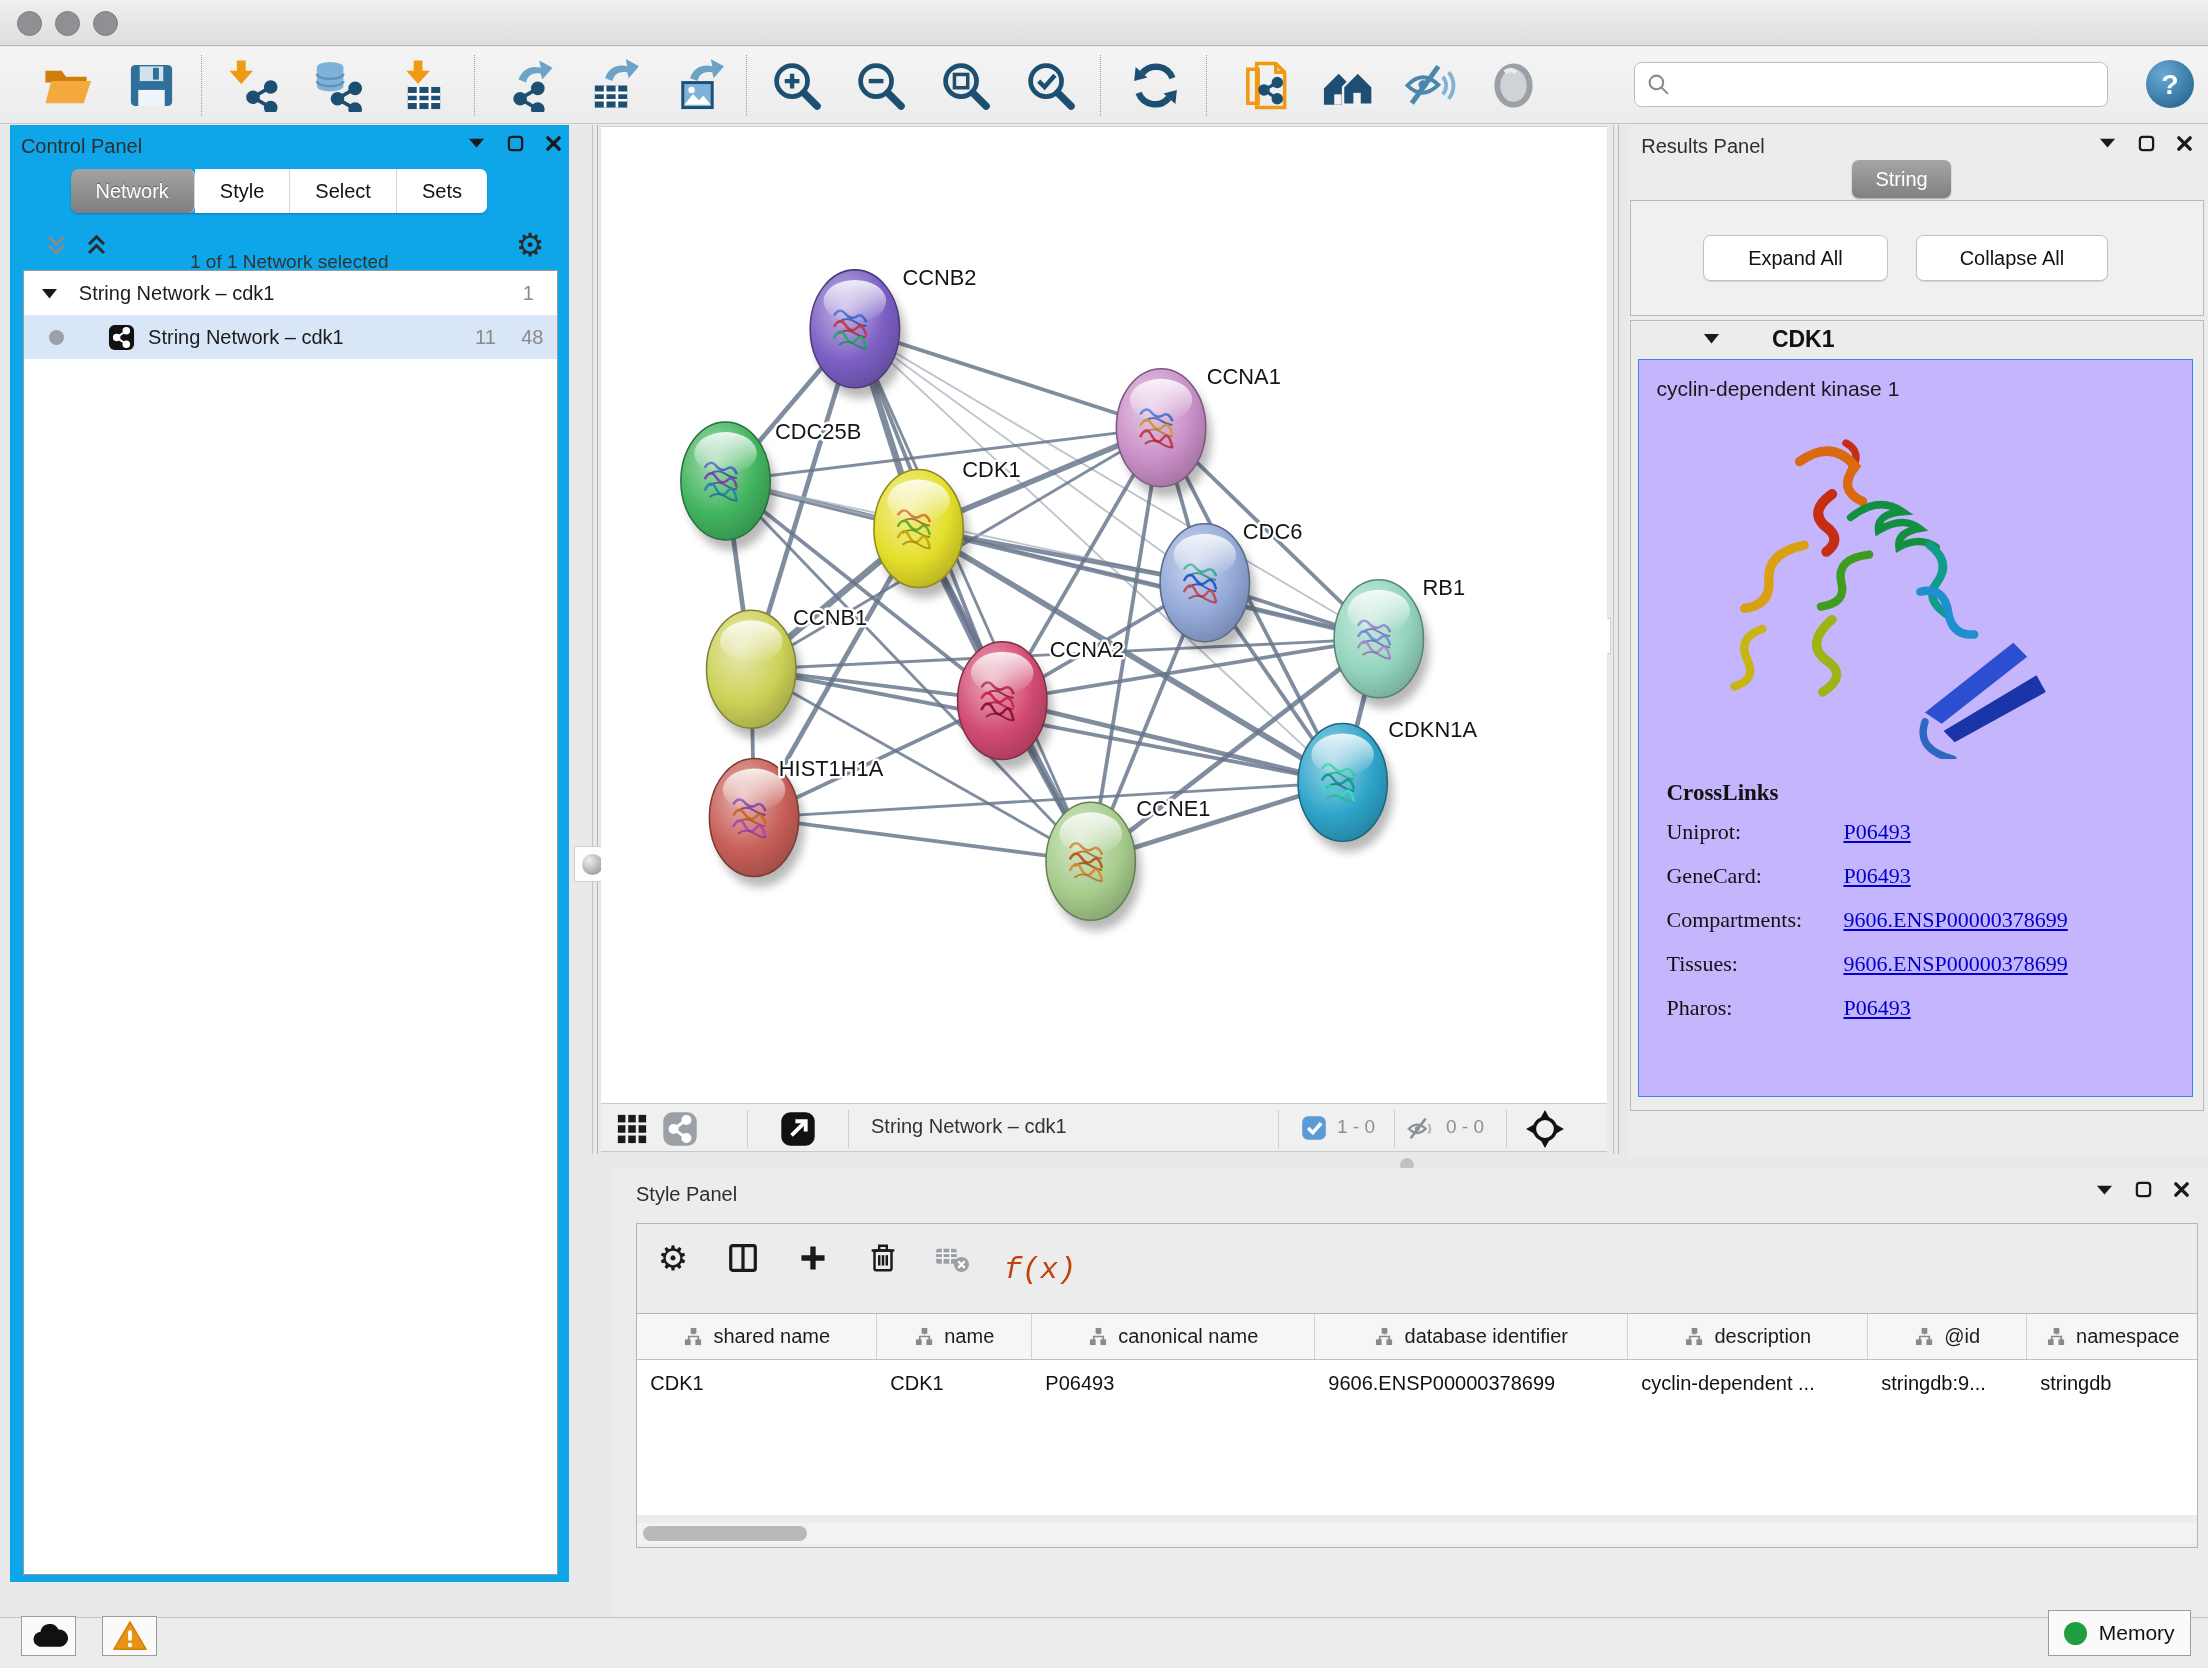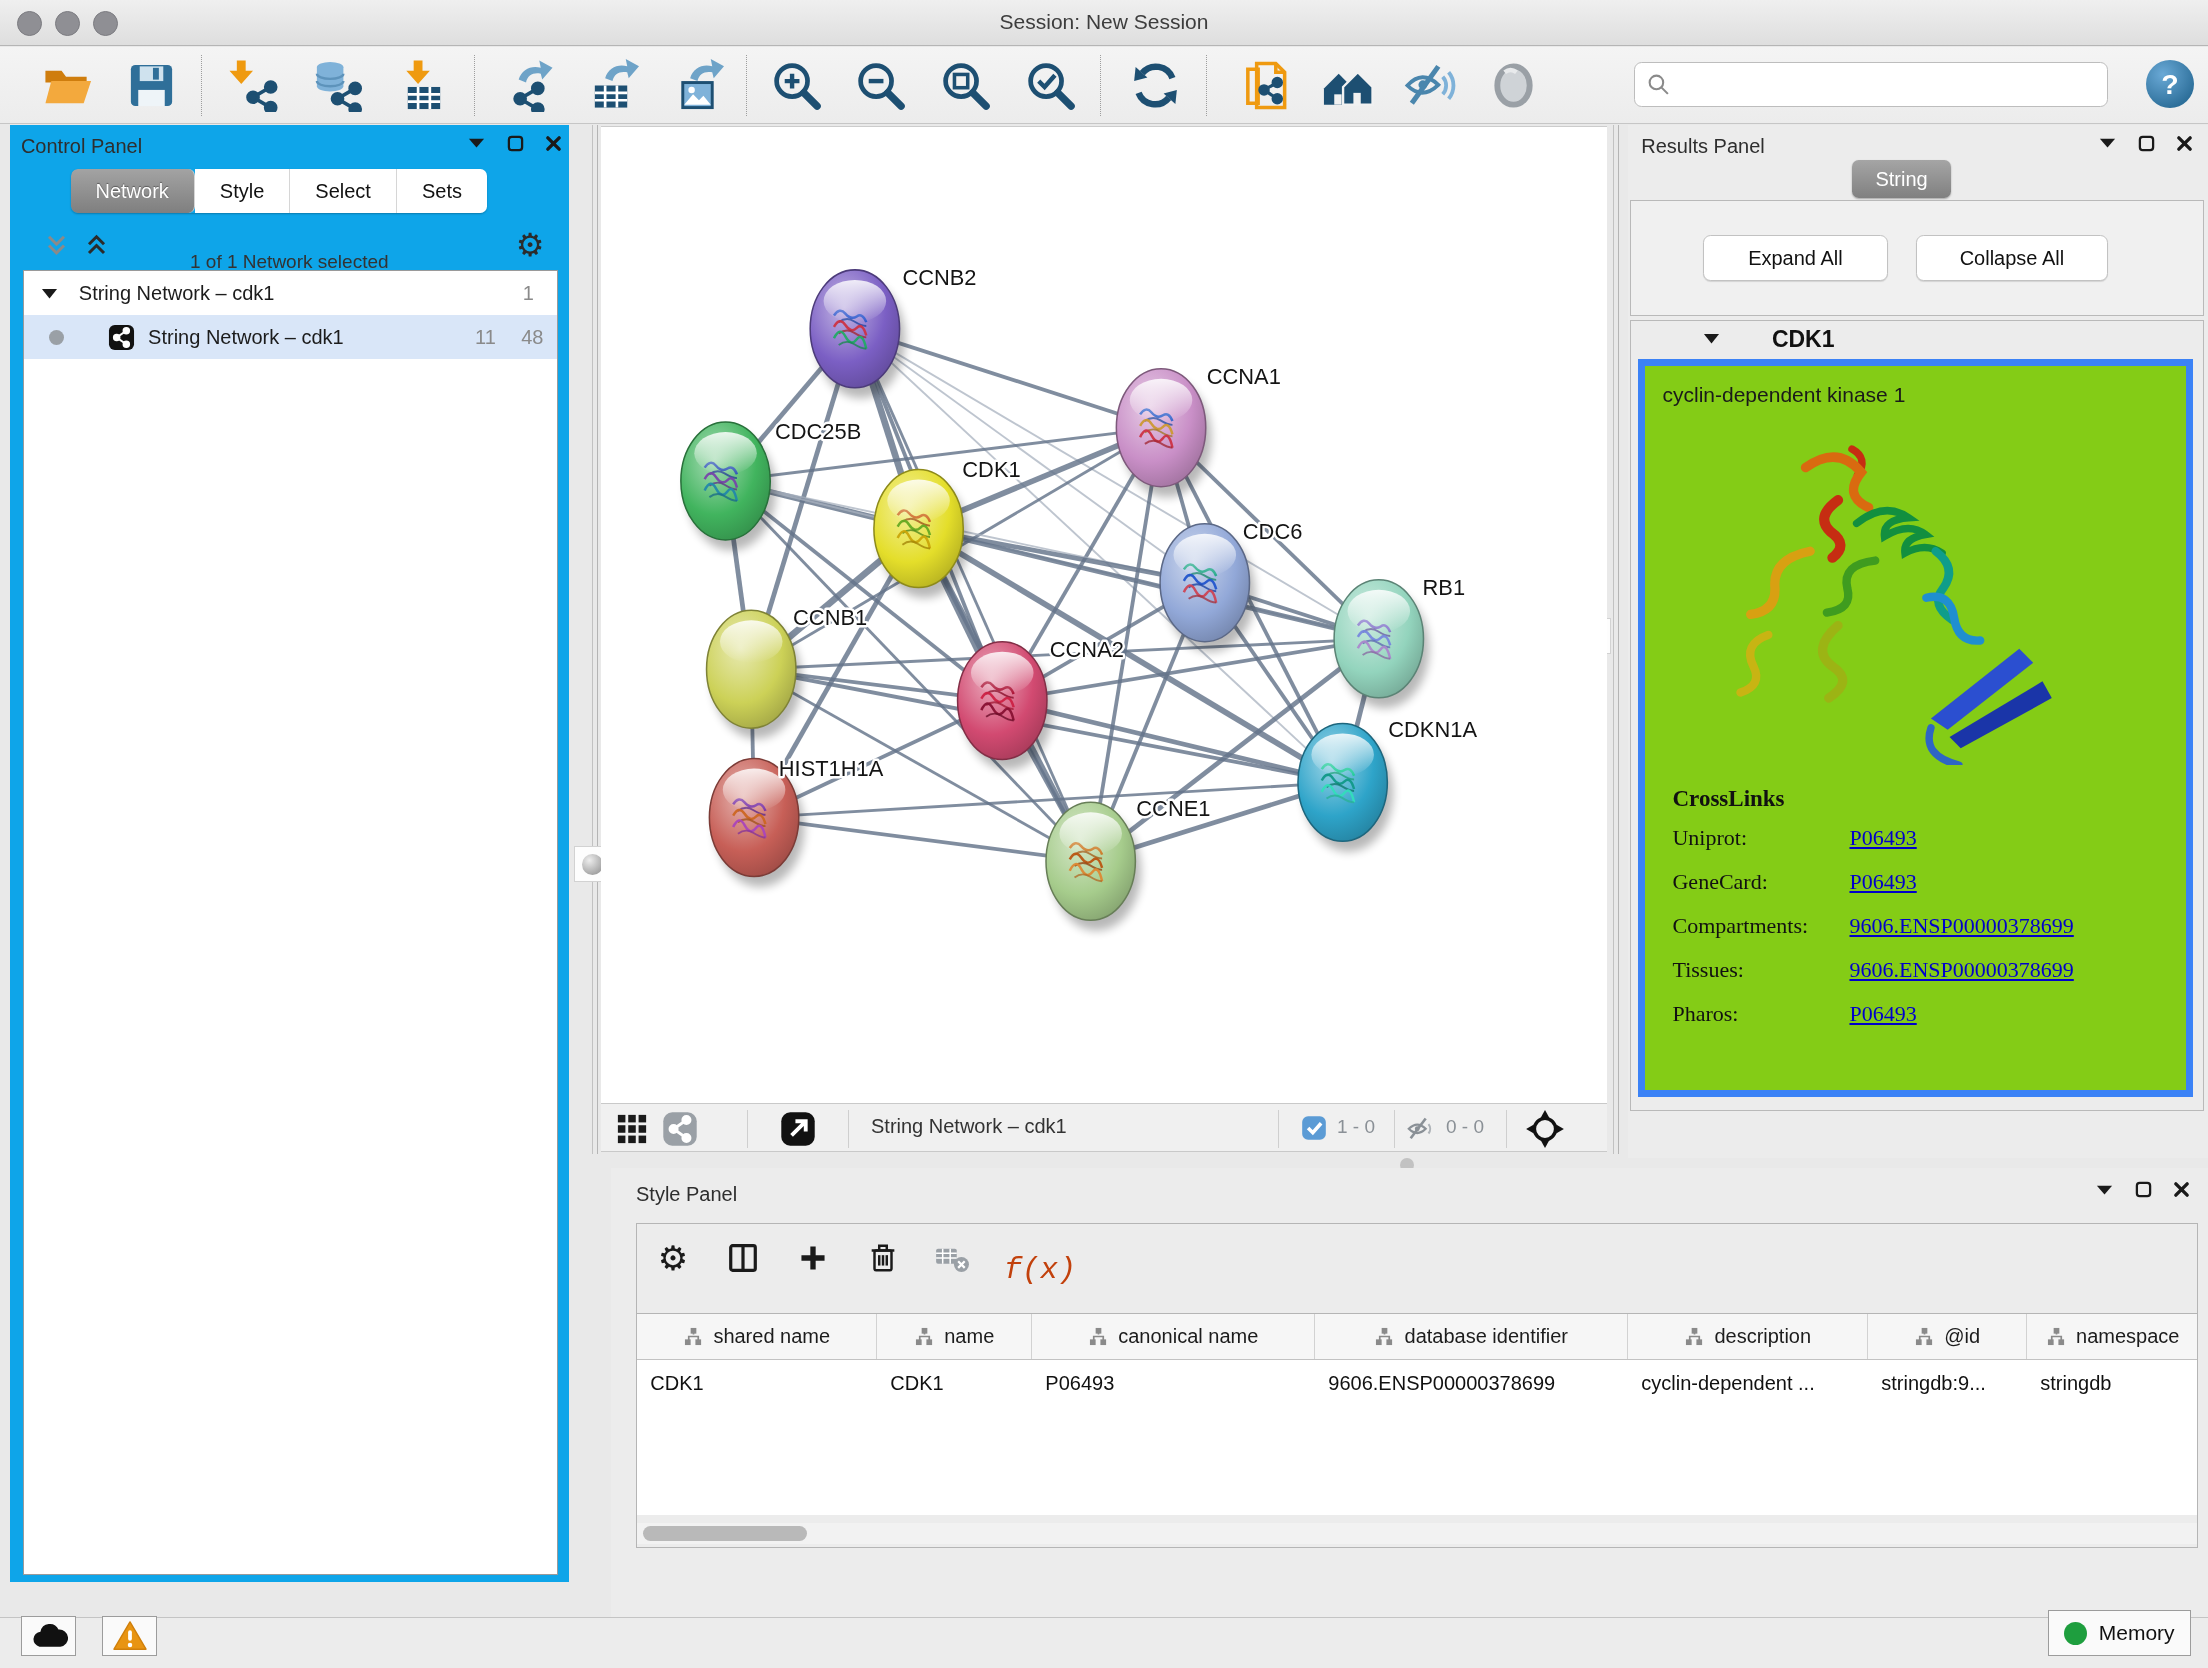--- a/index.html
+++ b/index.html
@@ -95,21 +95,21 @@
   .rp-box1 { position:absolute; left:1.9px; top:75px; width:574px; height:116px;
     background:#f0f0f0; border:1.9px solid #b9b9b9; }
   .rp-btn { position:absolute; top:34px; height:46px; background:#fff; border:1.9px solid #c2c2c2;
     border-radius:7.6px; font-size:20px; color:#111; display:flex; align-items:center;
     justify-content:center; box-shadow:0 1px 1px rgba(0,0,0,.12); }
   .rp-box2 { position:absolute; left:1.9px; top:195px; width:574px; height:791px;
     background:#ececec; border:1.9px solid #b9b9b9; }
   .rp-protein-head { position:absolute; left:0; top:0; width:100%; height:36px; }
   .rp-protein-name { position:absolute; left:141px; top:4.8px; font-size:23px; font-weight:bold; color:#111; }
   .rp-inner { position:absolute; left:7.6px; top:38px; width:555px; height:738px;
-    background:#84cc16; border:7px solid #3b82f6; }
+    background:#c4b5fd; border:1px solid #3b82f6; }
   .rp-desc { position:absolute; left:17px; top:17px; font-size:21px; color:#1a1a1a; }
   .crosslinks { position:absolute; left:27px; top:420px; width:514px;
     font-family:"Liberation Serif", serif; font-size:22px; color:#111; }
   .crosslinks .hd { font-weight:bold; font-size:23px; margin-bottom:13.3px; }
   .cl-row { display:flex; margin-bottom:18px; }
   .cl-label { width:177px; }
   .cl-row a { color:#0000cc; text-decoration:underline; }
 
   
   .table-panel { position:absolute; left:611px; top:1168px; width:1598px; height:449px;
@@ -150,21 +150,20 @@
 </style>
 </head>
 <body>
 
 <div class="app">
 
   <div class="titlebar">
     <div class="tl-dot" style="left:17px"></div>
     <div class="tl-dot" style="left:55px"></div>
     <div class="tl-dot" style="left:93px"></div>
-    <div class="win-title">Session: New Session</div>
   </div>
 
   <div class="toolbar">
     <div class="tbtn" style="left:38px">
       <svg viewBox="0 0 36 36">
         <path d="M3 8h11l3 4h14v4H3z" fill="#cf7d0d"></path>
           <path d="M3 30l4-15h27l-5 15z" fill="#f3a93d"></path>
       </svg>
       </div>
     <div class="tbtn" style="left:122px">

